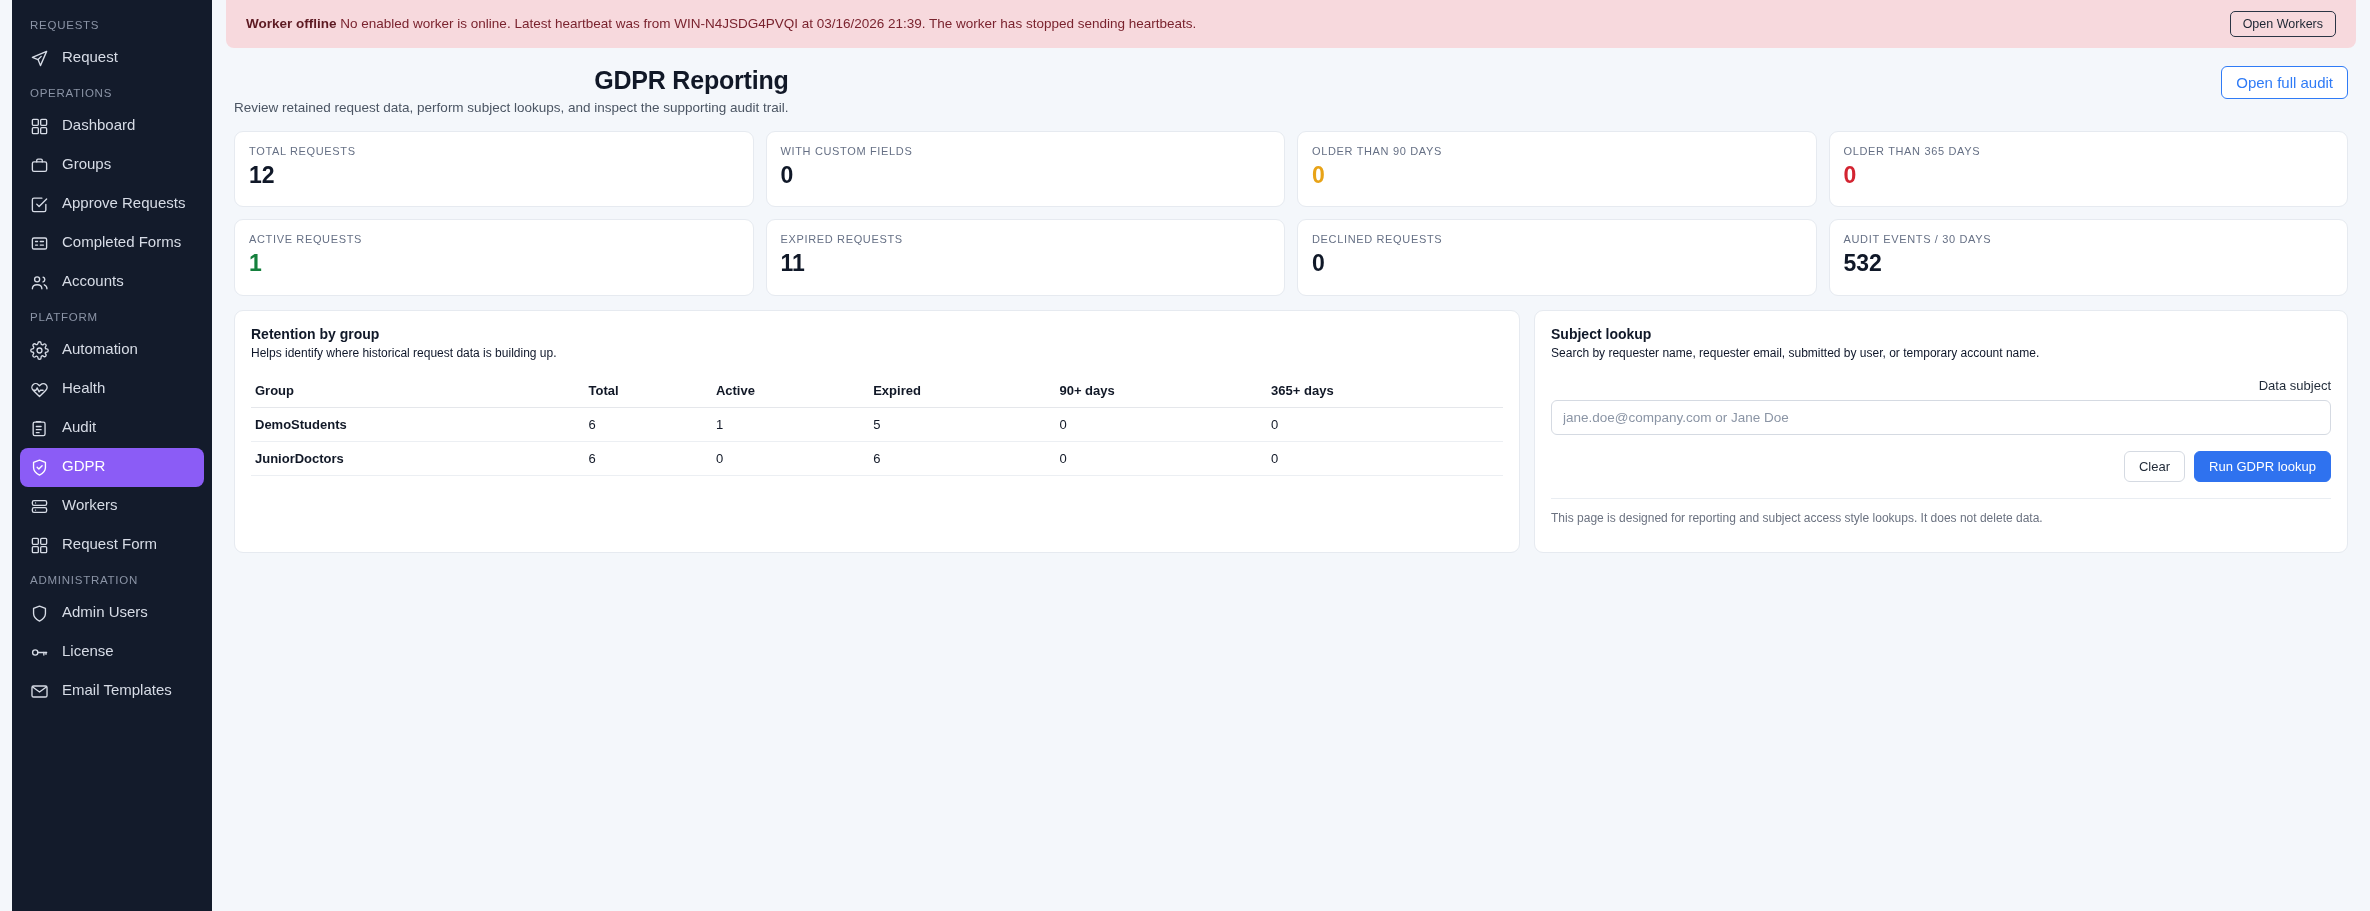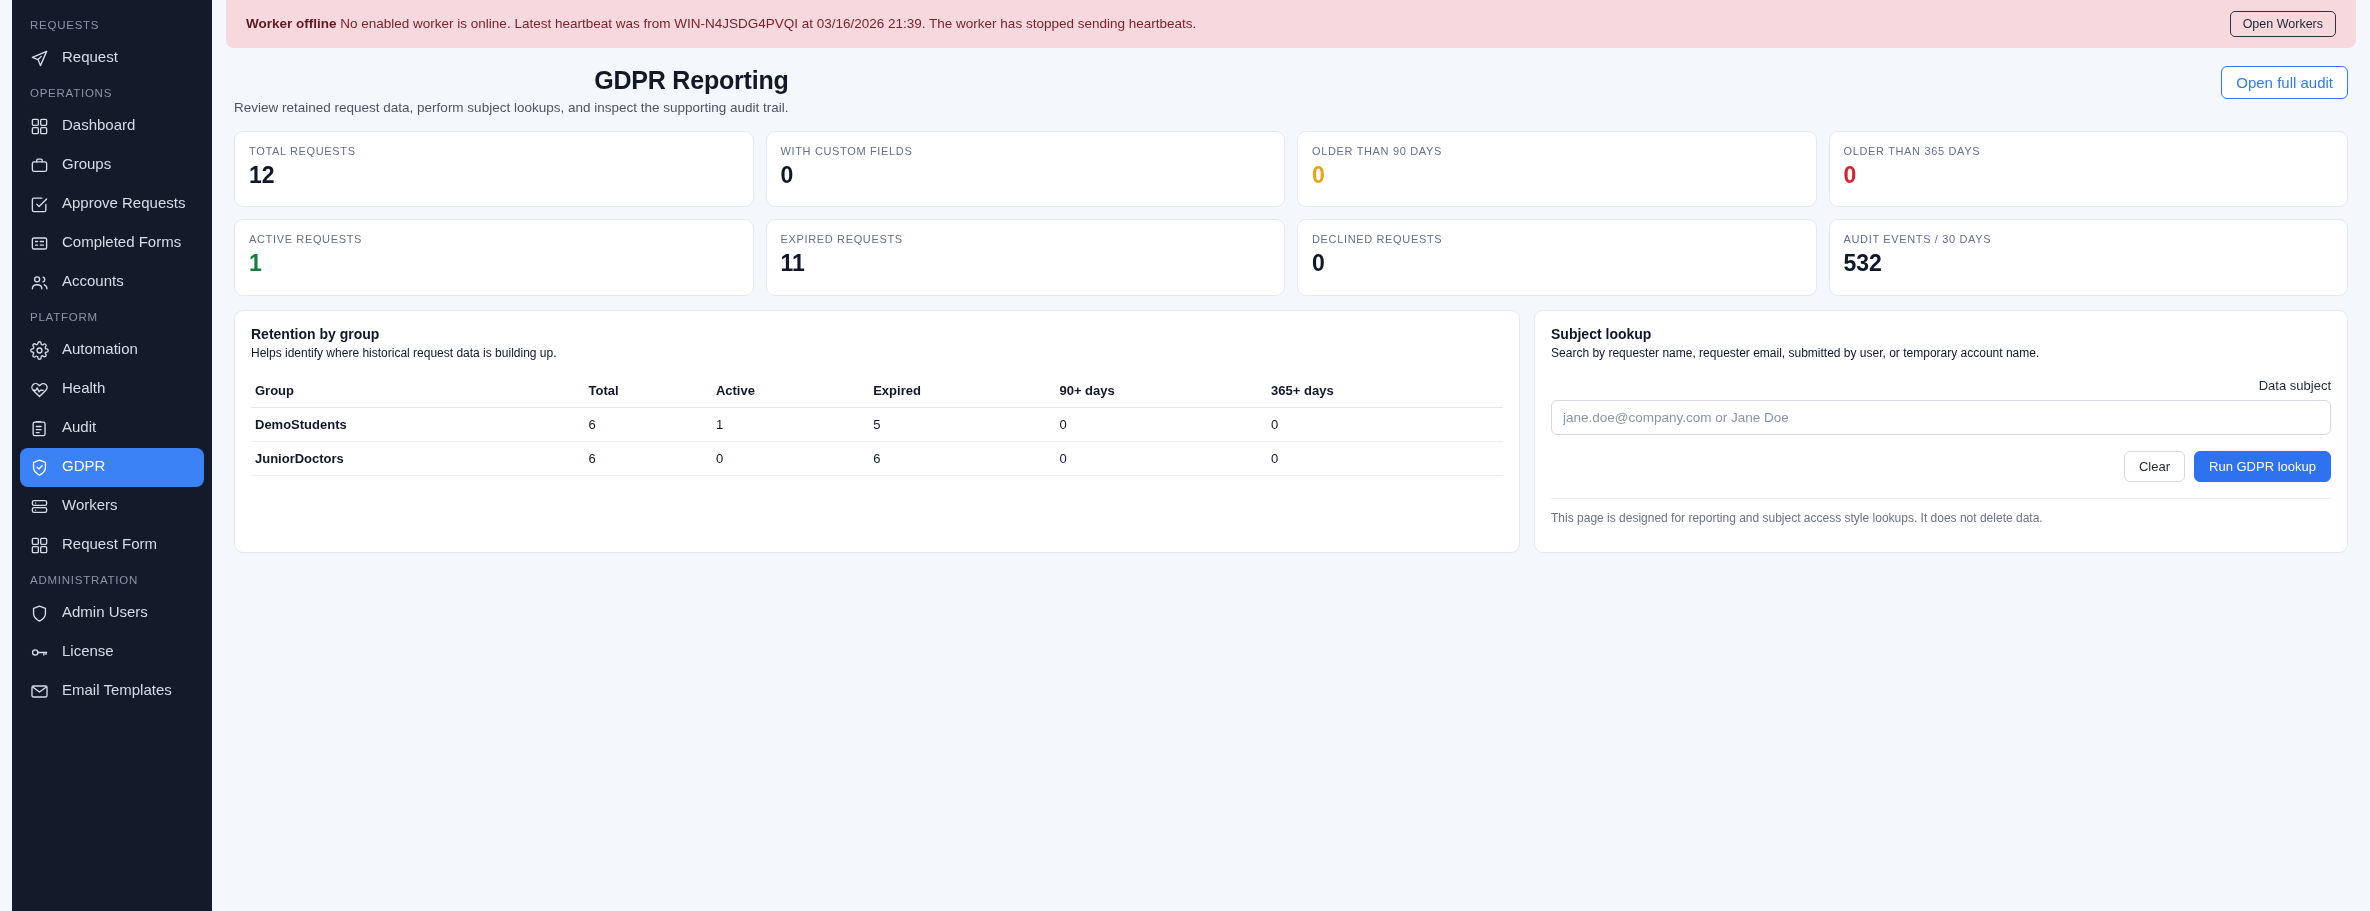--- a/index.html
+++ b/index.html
@@ -20,21 +20,21 @@
   }
   .nav-section-label {
     font-size: 11.5px; letter-spacing: 0.75px; color: #8b94a6;
     padding: 9px 18px 8px 18px; text-transform: uppercase; font-weight: 400;
   }
   .nav-item {
     display: flex; gap: 13px;
     margin: 0 8px; padding: 10px 10px; border-radius: 8px;
     color: #d7dce6; font-size: 15px; cursor: pointer; user-select: none;
   }
-  .nav-item.active { background: #3b82f6; color: #ffffff; }
+  .nav-item.active { background: #8b5cf6; color: #ffffff; }
   .nav-item .ico { width: 19px; height: 19px; flex: 0 0 19px; display: block; }
   .nav-item .ico svg { width: 19px; height: 19px; display: block; }
   .nav-label { line-height: 1; white-space: nowrap; }
 
   
   .main { flex: 1 1 auto; height: 911px; overflow: hidden; position: relative; }
 
   .alert-banner {
     margin: 0 14px; padding: 11px 20px;
     background: #f7d9dd; color: #7a232e;

